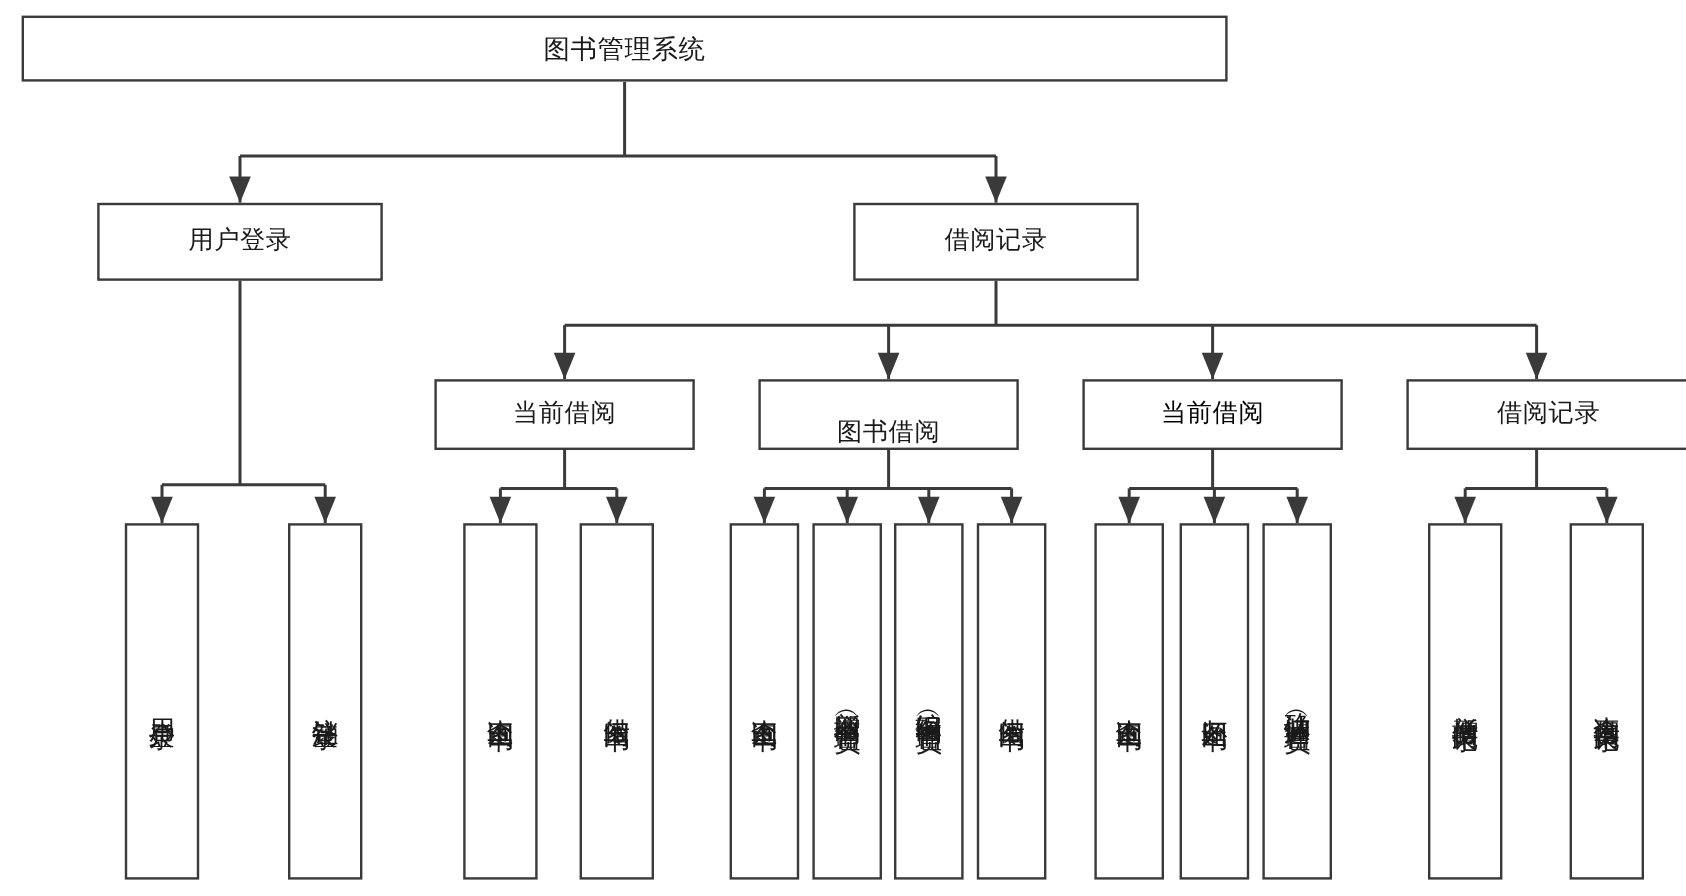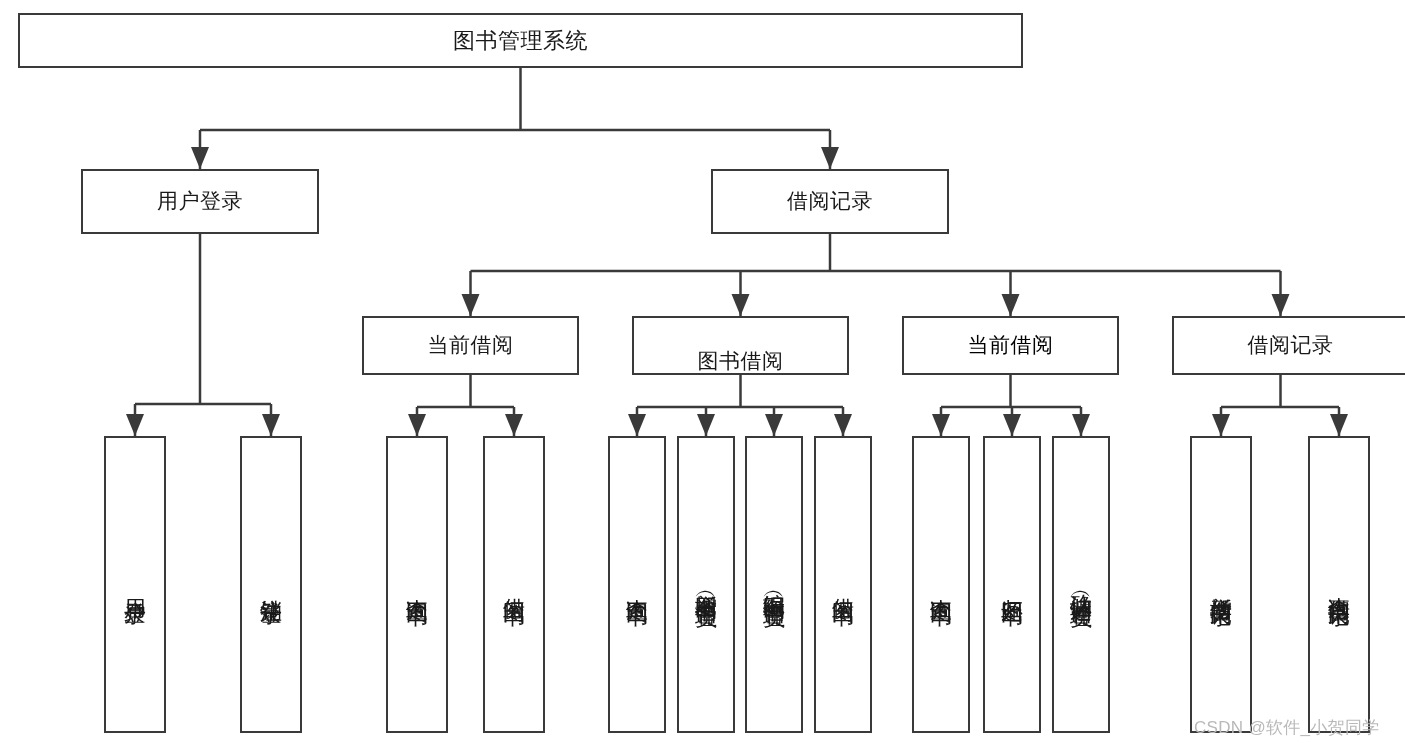--- a/index.html
+++ b/index.html
@@ -184,14 +184,13 @@
       <div class="node v" style="left: 1052px; top: 436px; width: 58px; height: 297px; border-color: rgb(58, 58, 58); color: rgb(26, 26, 26);">
         <span class="lbl">确认归还（管理员）</span>
       </div>
       <div class="node v" style="left: 1190px; top: 436px; width: 62px; height: 297px; border-color: rgb(58, 58, 58); color: rgb(26, 26, 26);">
         <span class="lbl">新增借阅记录</span>
       </div>
       <div class="node v" style="left: 1308px; top: 436px; width: 62px; height: 297px; border-color: rgb(58, 58, 58); color: rgb(26, 26, 26);">
         <span class="lbl">查询借阅记录</span>
       </div>
     </div>
-  <div class="watermark" style="left:1194px; top:716px;">CSDN @软件_小贺同学</div>
 </div>
 
 </body></html>

